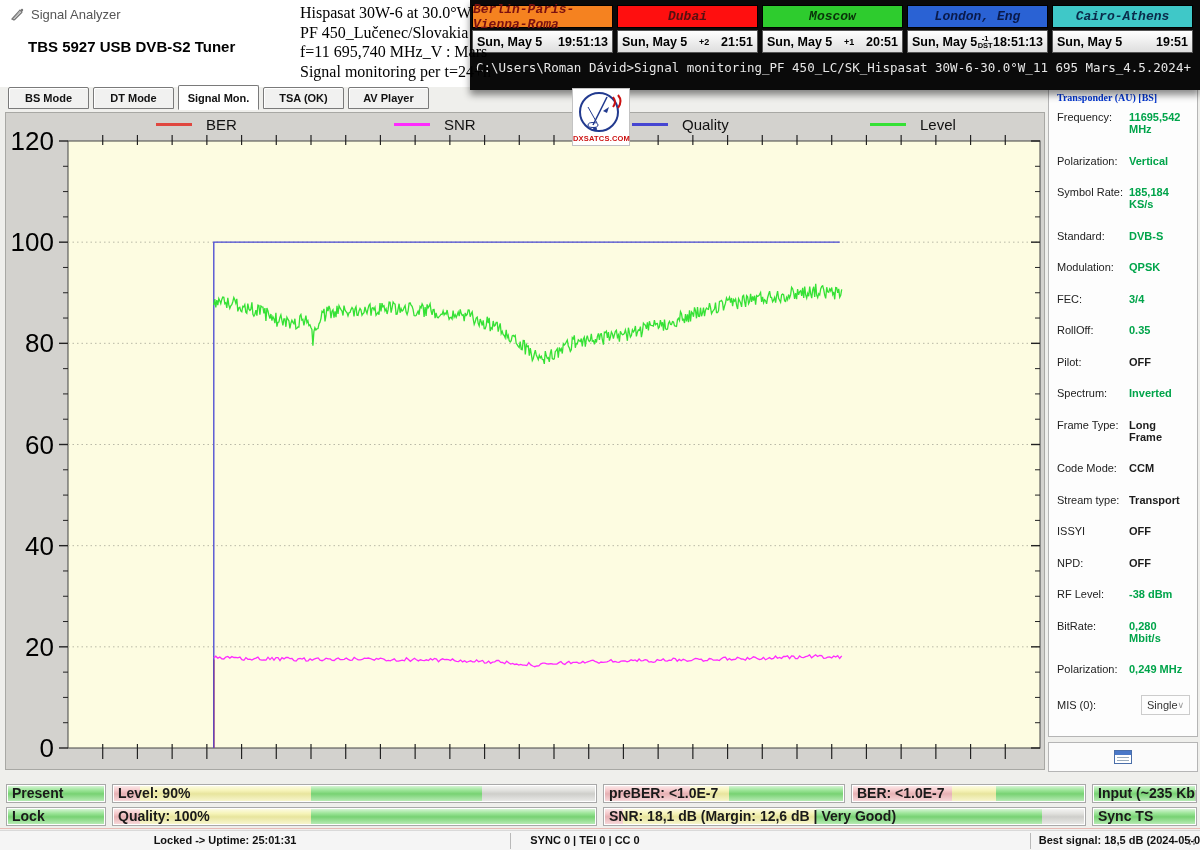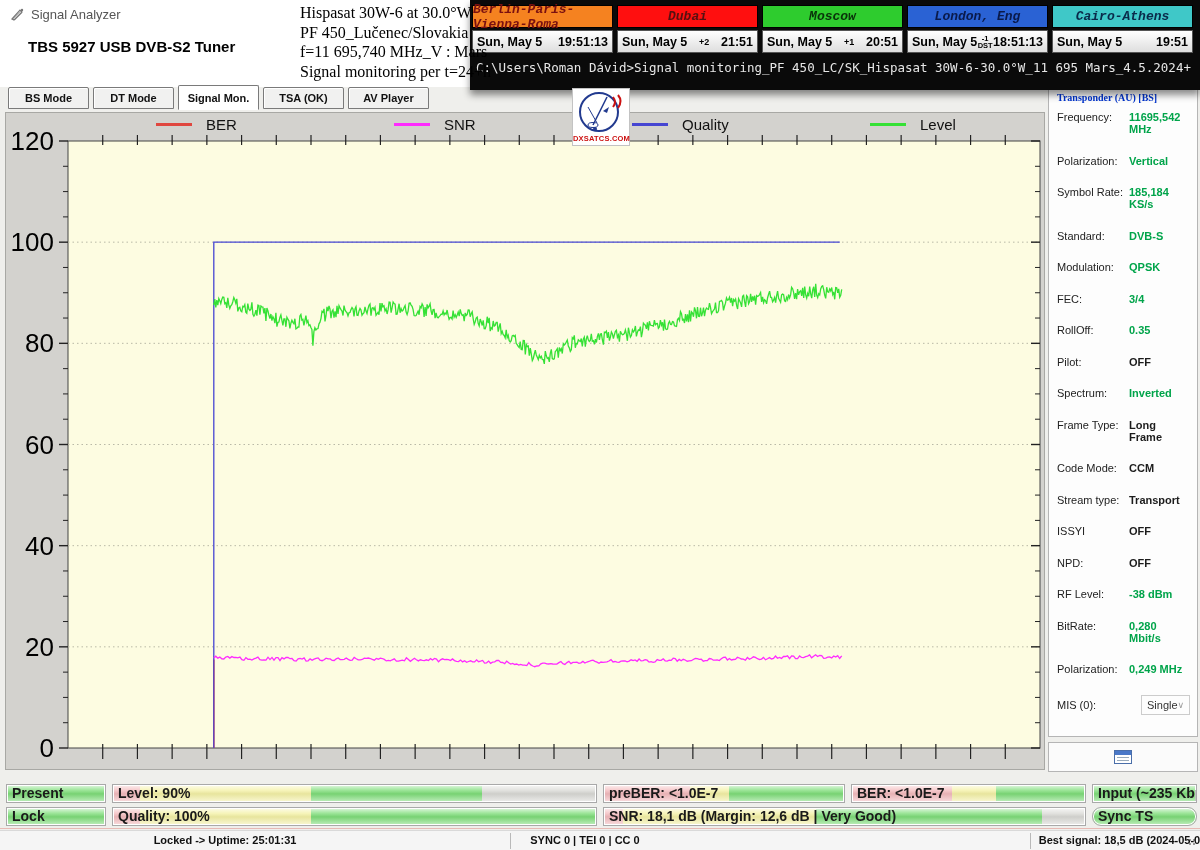--- a/index.html
+++ b/index.html
@@ -441,21 +441,21 @@
 
   <div id="meters">
       <div class="meter" style="left: 6px; width: 100px; top: 784px; background-image: linear-gradient(rgba(255, 255, 255, 0.78), rgba(255, 255, 255, 0.22) 32%, rgba(0, 0, 0, 0.05) 52%, rgba(255, 255, 255, 0.5)), linear-gradient(90deg, rgb(126, 221, 121) 0%, rgb(126, 221, 121) 100%);">Present</div>
       <div class="meter" style="left: 112px; width: 485px; top: 784px; background-image: linear-gradient(rgba(255, 255, 255, 0.78), rgba(255, 255, 255, 0.22) 32%, rgba(0, 0, 0, 0.05) 52%, rgba(255, 255, 255, 0.5)), linear-gradient(90deg, rgb(243, 186, 189) 0%, rgb(243, 186, 189) 5.5%, rgb(244, 241, 166) 5.5%, rgb(244, 241, 166) 41%, rgb(126, 221, 121) 41%, rgb(126, 221, 121) 76.5%, rgb(217, 217, 213) 76.5%, rgb(217, 217, 213) 100%);">Level: 90%</div>
       <div class="meter" style="left: 603px; width: 242px; top: 784px; background-image: linear-gradient(rgba(255, 255, 255, 0.78), rgba(255, 255, 255, 0.22) 32%, rgba(0, 0, 0, 0.05) 52%, rgba(255, 255, 255, 0.5)), linear-gradient(90deg, rgb(243, 186, 189) 0%, rgb(243, 186, 189) 36%, rgb(244, 241, 166) 36%, rgb(244, 241, 166) 52%, rgb(126, 221, 121) 52%, rgb(126, 221, 121) 100%);">preBER: &lt;1.0E-7</div>
       <div class="meter" style="left: 851px; width: 235px; top: 784px; background-image: linear-gradient(rgba(255, 255, 255, 0.78), rgba(255, 255, 255, 0.22) 32%, rgba(0, 0, 0, 0.05) 52%, rgba(255, 255, 255, 0.5)), linear-gradient(90deg, rgb(243, 186, 189) 0%, rgb(243, 186, 189) 43%, rgb(244, 241, 166) 43%, rgb(244, 241, 166) 62%, rgb(126, 221, 121) 62%, rgb(126, 221, 121) 100%);">BER: &lt;1.0E-7</div>
       <div class="meter" style="left: 1092px; width: 105px; top: 784px; background-image: linear-gradient(rgba(255, 255, 255, 0.78), rgba(255, 255, 255, 0.22) 32%, rgba(0, 0, 0, 0.05) 52%, rgba(255, 255, 255, 0.5)), linear-gradient(90deg, rgb(126, 221, 121) 0%, rgb(126, 221, 121) 100%);">Input (~235 Kbps)</div>
       <div class="meter" style="left: 6px; width: 100px; top: 807px; background-image: linear-gradient(rgba(255, 255, 255, 0.78), rgba(255, 255, 255, 0.22) 32%, rgba(0, 0, 0, 0.05) 52%, rgba(255, 255, 255, 0.5)), linear-gradient(90deg, rgb(126, 221, 121) 0%, rgb(126, 221, 121) 100%);">Lock</div>
       <div class="meter" style="left: 112px; width: 485px; top: 807px; background-image: linear-gradient(rgba(255, 255, 255, 0.78), rgba(255, 255, 255, 0.22) 32%, rgba(0, 0, 0, 0.05) 52%, rgba(255, 255, 255, 0.5)), linear-gradient(90deg, rgb(243, 186, 189) 0%, rgb(243, 186, 189) 5.5%, rgb(244, 241, 166) 5.5%, rgb(244, 241, 166) 41%, rgb(126, 221, 121) 41%, rgb(126, 221, 121) 100%);">Quality: 100%</div>
       <div class="meter" style="left: 603px; width: 483px; top: 807px; background-image: linear-gradient(rgba(255, 255, 255, 0.78), rgba(255, 255, 255, 0.22) 32%, rgba(0, 0, 0, 0.05) 52%, rgba(255, 255, 255, 0.5)), linear-gradient(90deg, rgb(243, 186, 189) 0%, rgb(243, 186, 189) 4%, rgb(244, 241, 166) 4%, rgb(244, 241, 166) 44%, rgb(126, 221, 121) 44%, rgb(126, 221, 121) 91%, rgb(217, 217, 213) 91%, rgb(217, 217, 213) 100%);">SNR: 18,1 dB (Margin: 12,6 dB | Very Good)</div>
-      <div class="meter" style="left: 1092px; width: 105px; top: 807px; background-image: linear-gradient(rgba(255, 255, 255, 0.78), rgba(255, 255, 255, 0.22) 32%, rgba(0, 0, 0, 0.05) 52%, rgba(255, 255, 255, 0.5)), linear-gradient(90deg, rgb(126, 221, 121) 0%, rgb(126, 221, 121) 100%); border-radius: 9px;">Sync TS</div>
+      <div class="meter" style="left: 1092px; width: 105px; top: 807px; background-image: linear-gradient(rgba(255, 255, 255, 0.78), rgba(255, 255, 255, 0.22) 32%, rgba(0, 0, 0, 0.05) 52%, rgba(255, 255, 255, 0.5)), linear-gradient(90deg, rgb(126, 221, 121) 0%, rgb(126, 221, 121) 100%);">Sync TS</div>
     </div>
   <div id="hairline"></div>
 
   <div id="statusbar">
     <span id="grip"></span>
   <span class="sb-text" style="left: 225px;">Locked -&gt; Uptime: 25:01:31</span>
       <span class="sb-text" style="left: 585px;">SYNC 0 | TEI 0 | CC 0</span>
       <span class="sb-text" style="left: 1140px;">Best signal: 18,5 dB (2024-05-05 17:26)</span>
       <span class="sb-div" style="left: 510px;"></span>
       <span class="sb-div" style="left: 1030px;"></span>

